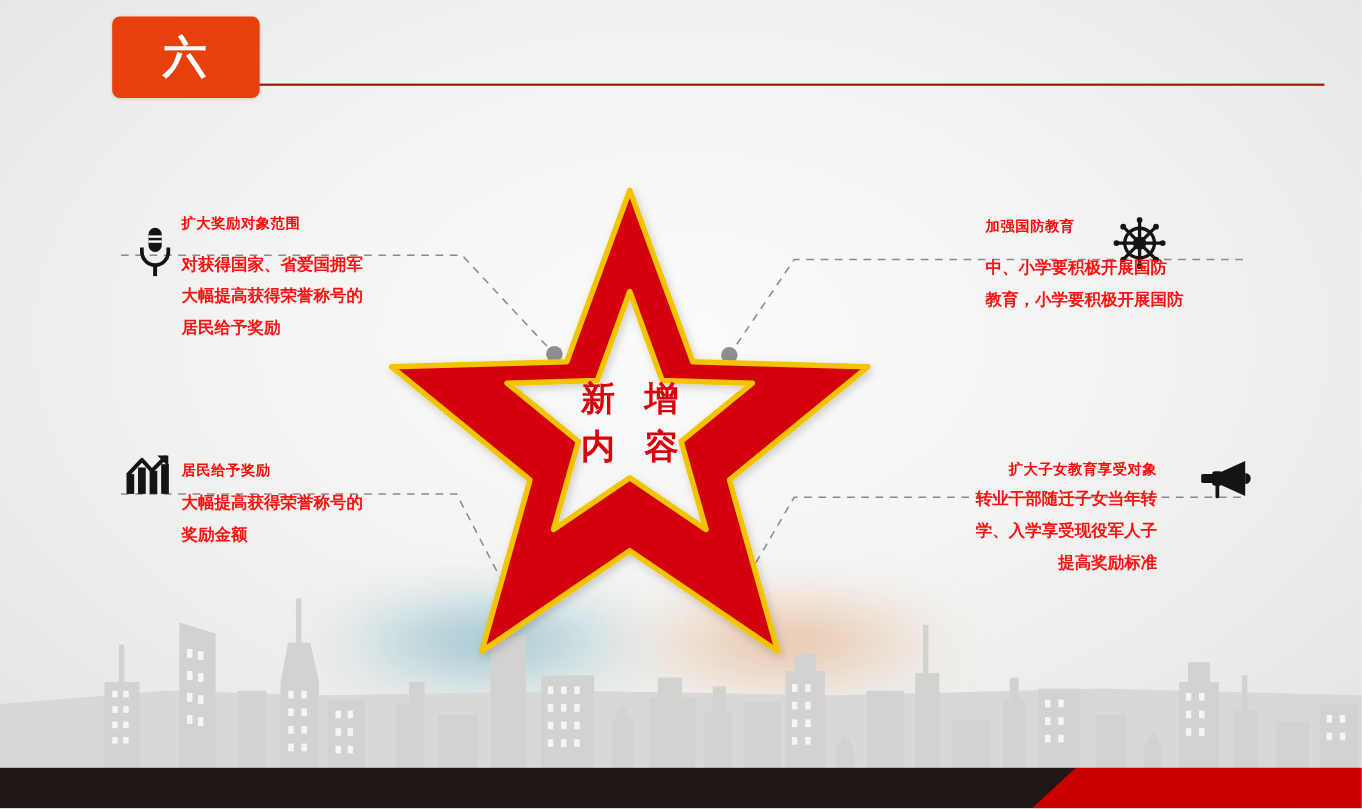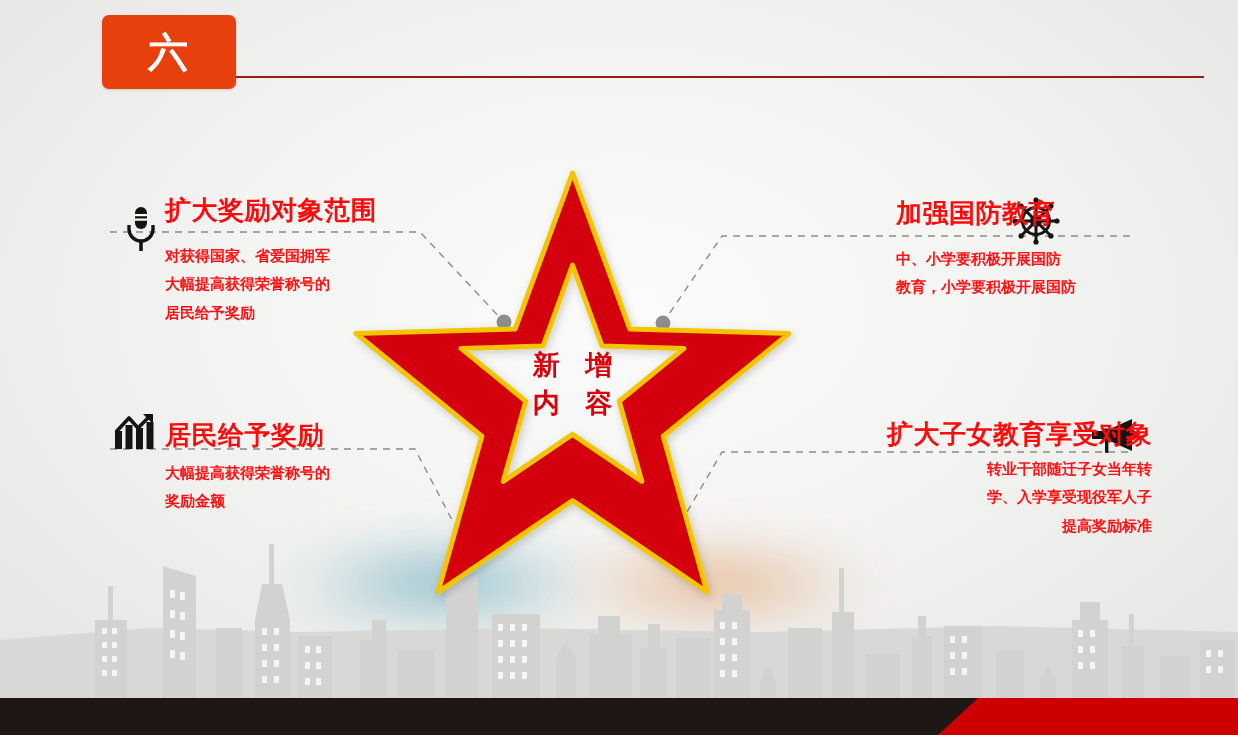--- a/index.html
+++ b/index.html
@@ -95,41 +95,41 @@
     left: 0; top: 0;
     width: 435px; height: 425px;
     display: flex;
     flex-direction: column;
     align-items: center;
     justify-content: center;
     pointer-events: none;
   }
   .star-label .ln {
     color: #d9000b;
-    font-size: 27px;
+    font-size: 31px;
     font-weight: bold;
     letter-spacing: 9px;
     line-height: 1.38;
     text-indent: 9px;
   }
   .star-label .ln1 { margin-top: 8px; }
 
   
   .connectors {
     position: absolute;
     left: 0; top: 0;
     width: 1238px; height: 735px;
     pointer-events: none;
   }
 
   
   .block { position: absolute; }
   .block .heading {
     color: #ff0a0a;
-    font-size: 26px;
+    font-size: 13px;
     font-weight: bold;
     letter-spacing: .5px;
     white-space: nowrap;
     line-height: 1.1;
   }
   .block .body-line {
     color: #ff1111;
     font-size: 15px;
     font-weight: bold;
     line-height: 1.92;

